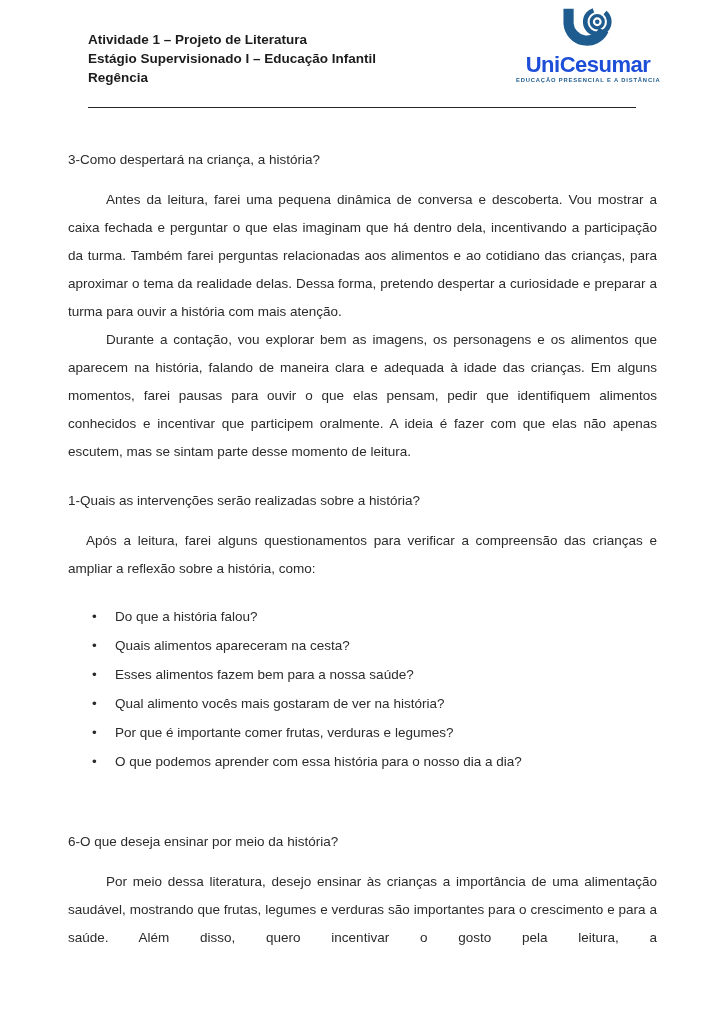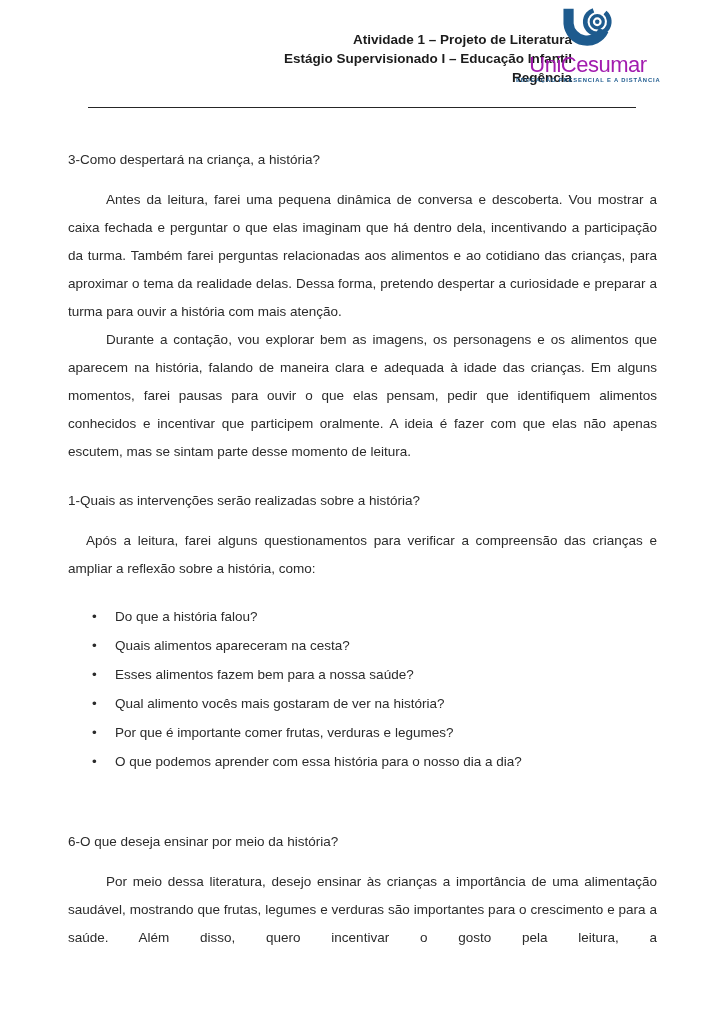--- a/index.html
+++ b/index.html
@@ -12,42 +12,42 @@
     color: #2b2b2b;
     overflow: hidden;
   }
 
   
   .header-text {
     position: absolute;
     top: 30px;
     left: 88px;
     width: 484px;
-    text-align: right;
+    text-align: left;
     font-weight: bold;
     font-size: 13.5px;
     line-height: 19px;
     color: #1c1c1c;
   }
   .logo {
     position: absolute;
     top: 6px;
     left: 516px;
     width: 144px;
     text-align: center;
     color: #1E5B8E;
   }
   .logo-mark { display: block; margin: 0 auto; }
   .logo-brand {
     font-size: 22px;
-    font-weight: normal;
+    font-weight: bold;
     letter-spacing: -0.5px;
     line-height: 22px;
     margin-top: -2px;
-    color: #a21caf;
+    color: #1d4ed8;
   }
   .logo-tagline {
     font-size: 5.8px;
     font-weight: bold;
     letter-spacing: 0.85px;
     line-height: 8px;
     color: #1E5B8E;
     white-space: nowrap;
   }
   .header-rule {

